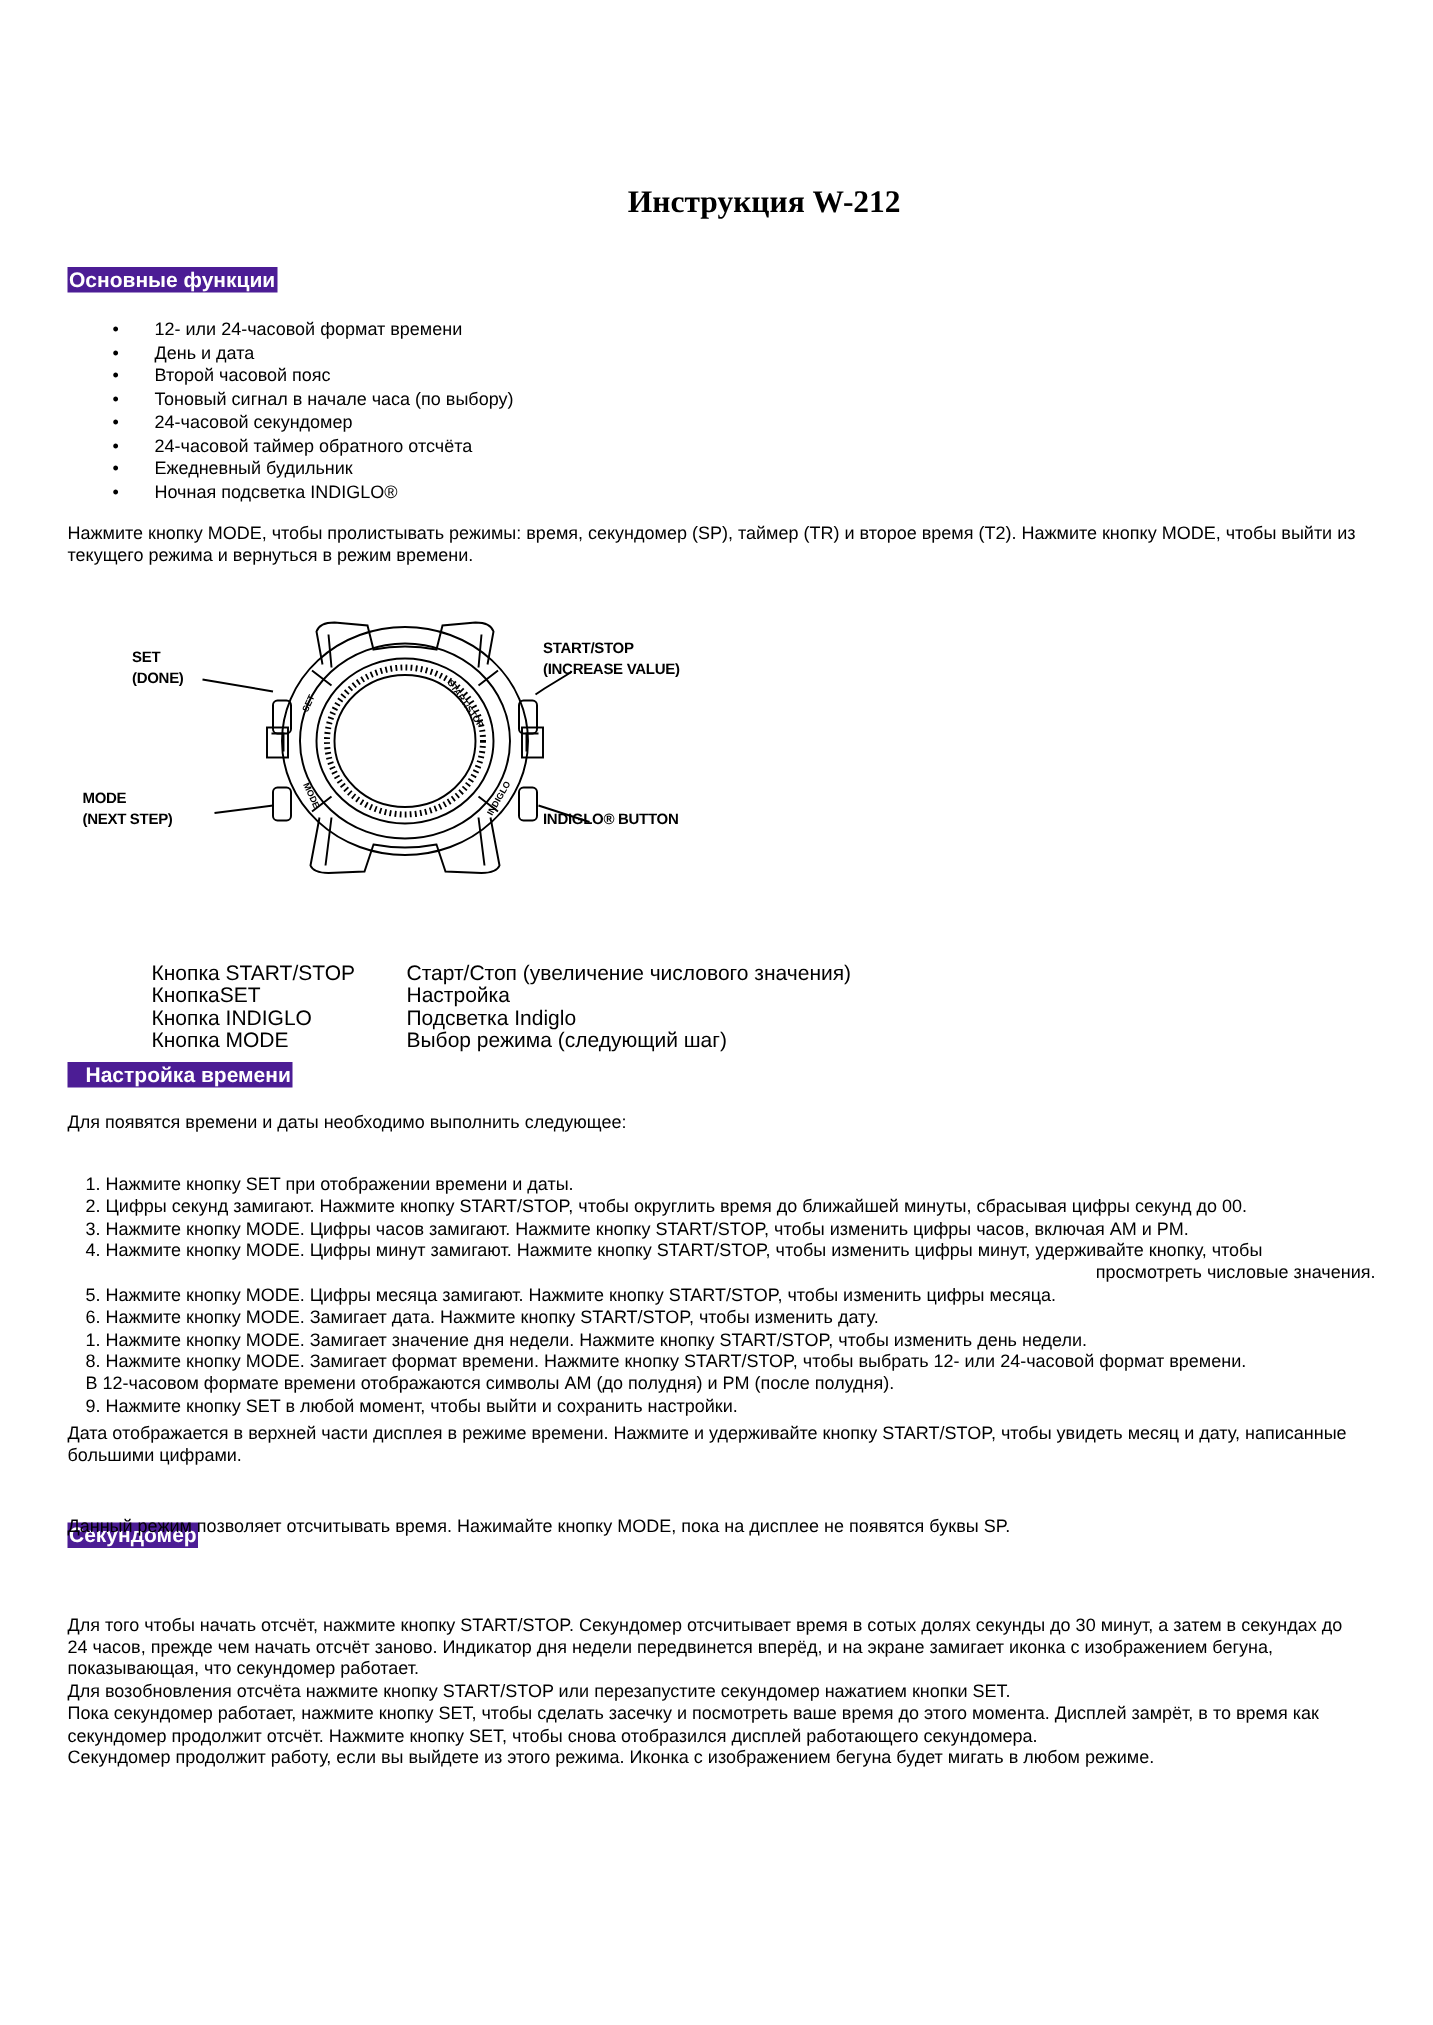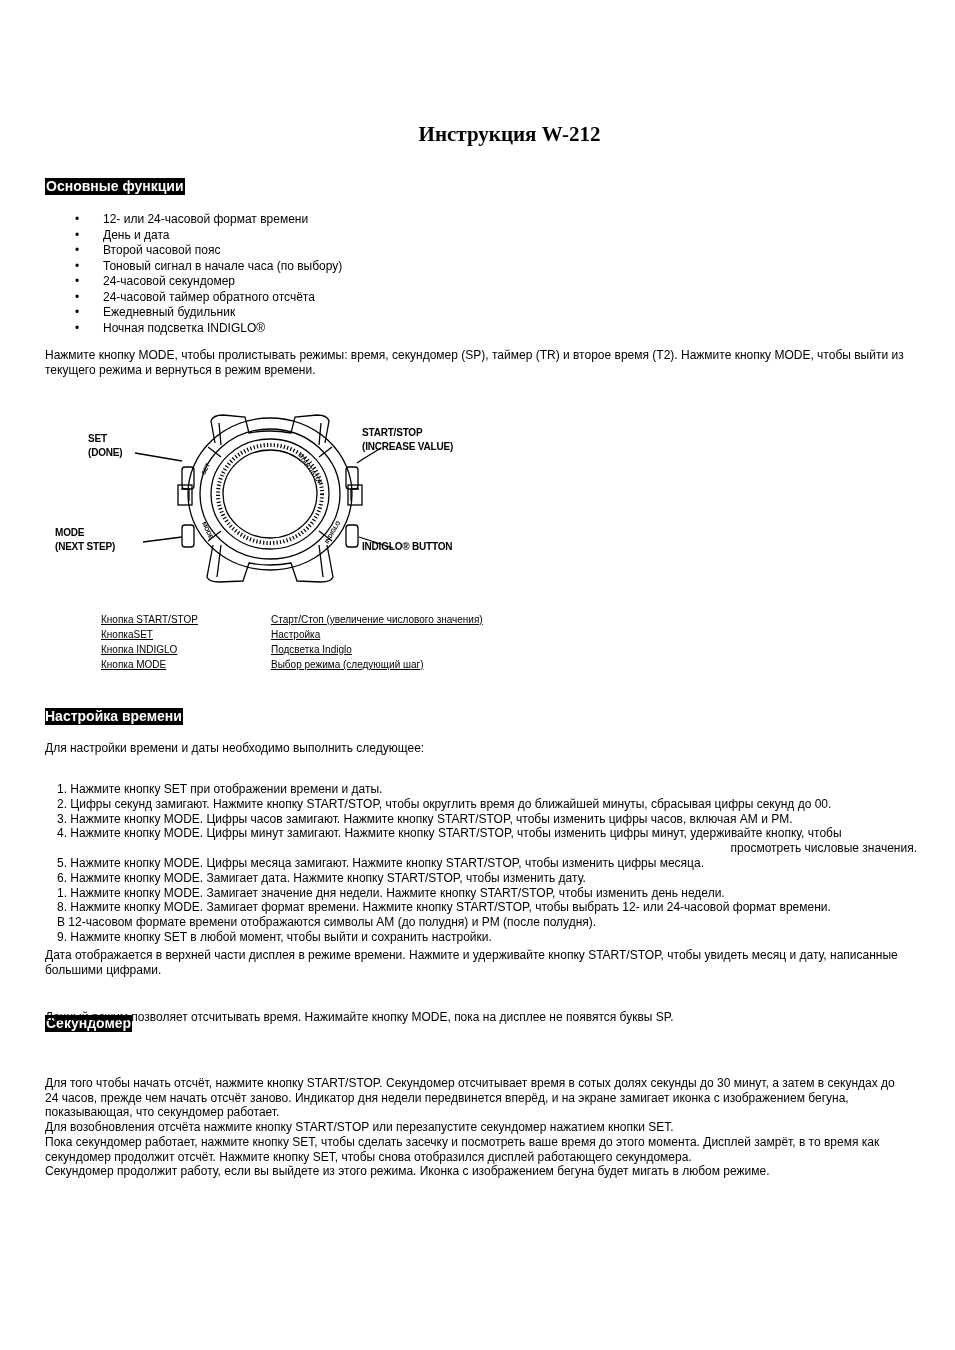--- a/index.html
+++ b/index.html
@@ -1,31 +1,31 @@
 <!DOCTYPE html>
 <html><head>
 <meta charset="utf-8">
 <style>
   html, body { margin: 0; padding: 0; background: #ffffff; }
   body { width: 955px; height: 1350px; position: relative; overflow: hidden;
          font-family: "Liberation Sans", sans-serif; color: #000; }
   .page-title { position: absolute; top: 108px; left: 0; width: 955px; text-align: center;
          font-family: "Liberation Serif", serif; font-weight: bold; font-size: 21px; padding-left: 32px; }
-  .section-heading { position: absolute; left: 45px; background: #000000; color: #fff;
+  .section-heading { position: absolute; left: 45px; background: #4c1d95; color: #fff;
          font-weight: bold; font-size: 14px; line-height: 17px; padding: 0 1px; }
   .bullets { position: absolute; left: 45px; top: 212px; margin: 0; padding: 0; list-style: none;
          font-size: 12px; line-height: 15.5px; }
   .bullets li { position: relative; padding-left: 58px; }
   .bullets li .dot { position: absolute; left: 30px; top: 0; }
   .para { position: absolute; left: 45px; width: 860px; font-size: 12px; line-height: 14.7px; margin: 0; }
   .diagram { position: absolute; left: 45px; top: 405px; width: 430px; height: 185px; }
   .diagram .lbl { position: absolute; font-weight: bold; font-size: 10px; line-height: 14px;
          letter-spacing: -0.2px; }
-  .btn-table { position: absolute; left: 101px; top: 612px; font-size: 10px; line-height: 15px;
-         border-collapse: collapse; text-decoration: underline; }
+  .btn-table { position: absolute; left: 101px; top: 641px; font-size: 14px; line-height: 15px;
+         border-collapse: collapse; }
   .btn-table td { padding: 0; vertical-align: top; }
   .btn-table td.k { width: 170px; }
   .steps { position: absolute; left: 45px; top: 770px; width: 860px; font-size: 12px; line-height: 14.8px; margin: 12px; padding: 0; list-style: none; }
   .steps li.indent2 { padding-left: 21px; text-align: right; }
 </style>
 </head>
 <body>
 
 <h1 class="page-title">Инструкция W-212</h1>
 
@@ -115,22 +115,22 @@
         <td class="k">Кнопка INDIGLO</td>
         <td>Подсветка Indiglo</td>
       </tr>
   <tr>
         <td class="k">Кнопка MODE</td>
         <td>Выбор режима (следующий шаг)</td>
       </tr>
 </tbody>
   </table>
 
-<div class="section-heading" style="top:708px;padding-left:0;">Настройка времени</div>
-<p class="para" style="top:741px;">Для настройки времени и даты необходимо выполнить следующее:</p>
+<div class="section-heading" style="top:708px;padding-left:12px;">Настройка времени</div>
+<p class="para" style="top:741px;">Для появятся времени и даты необходимо выполнить следующее:</p>
 
 <ol class="steps">
   <li>1. Нажмите кнопку SET при отображении времени и даты.</li>
   <li>2. Цифры секунд замигают. Нажмите кнопку START/STOP, чтобы округлить время до ближайшей минуты, сбрасывая цифры секунд до 00.</li>
   <li>3. Нажмите кнопку MODE. Цифры часов замигают. Нажмите кнопку START/STOP, чтобы изменить цифры часов, включая AM и PM.</li>
   <li>4. Нажмите кнопку MODE. Цифры минут замигают. Нажмите кнопку START/STOP, чтобы изменить цифры минут, удерживайте кнопку, чтобы</li>
   <li class="indent2">просмотреть числовые значения.</li>
   <li>5. Нажмите кнопку MODE. Цифры месяца замигают. Нажмите кнопку START/STOP, чтобы изменить цифры месяца.</li>
   <li>6. Нажмите кнопку MODE. Замигает дата. Нажмите кнопку START/STOP, чтобы изменить дату.</li>
   <li>1. Нажмите кнопку MODE. Замигает значение дня недели. Нажмите кнопку START/STOP, чтобы изменить день недели.</li>

